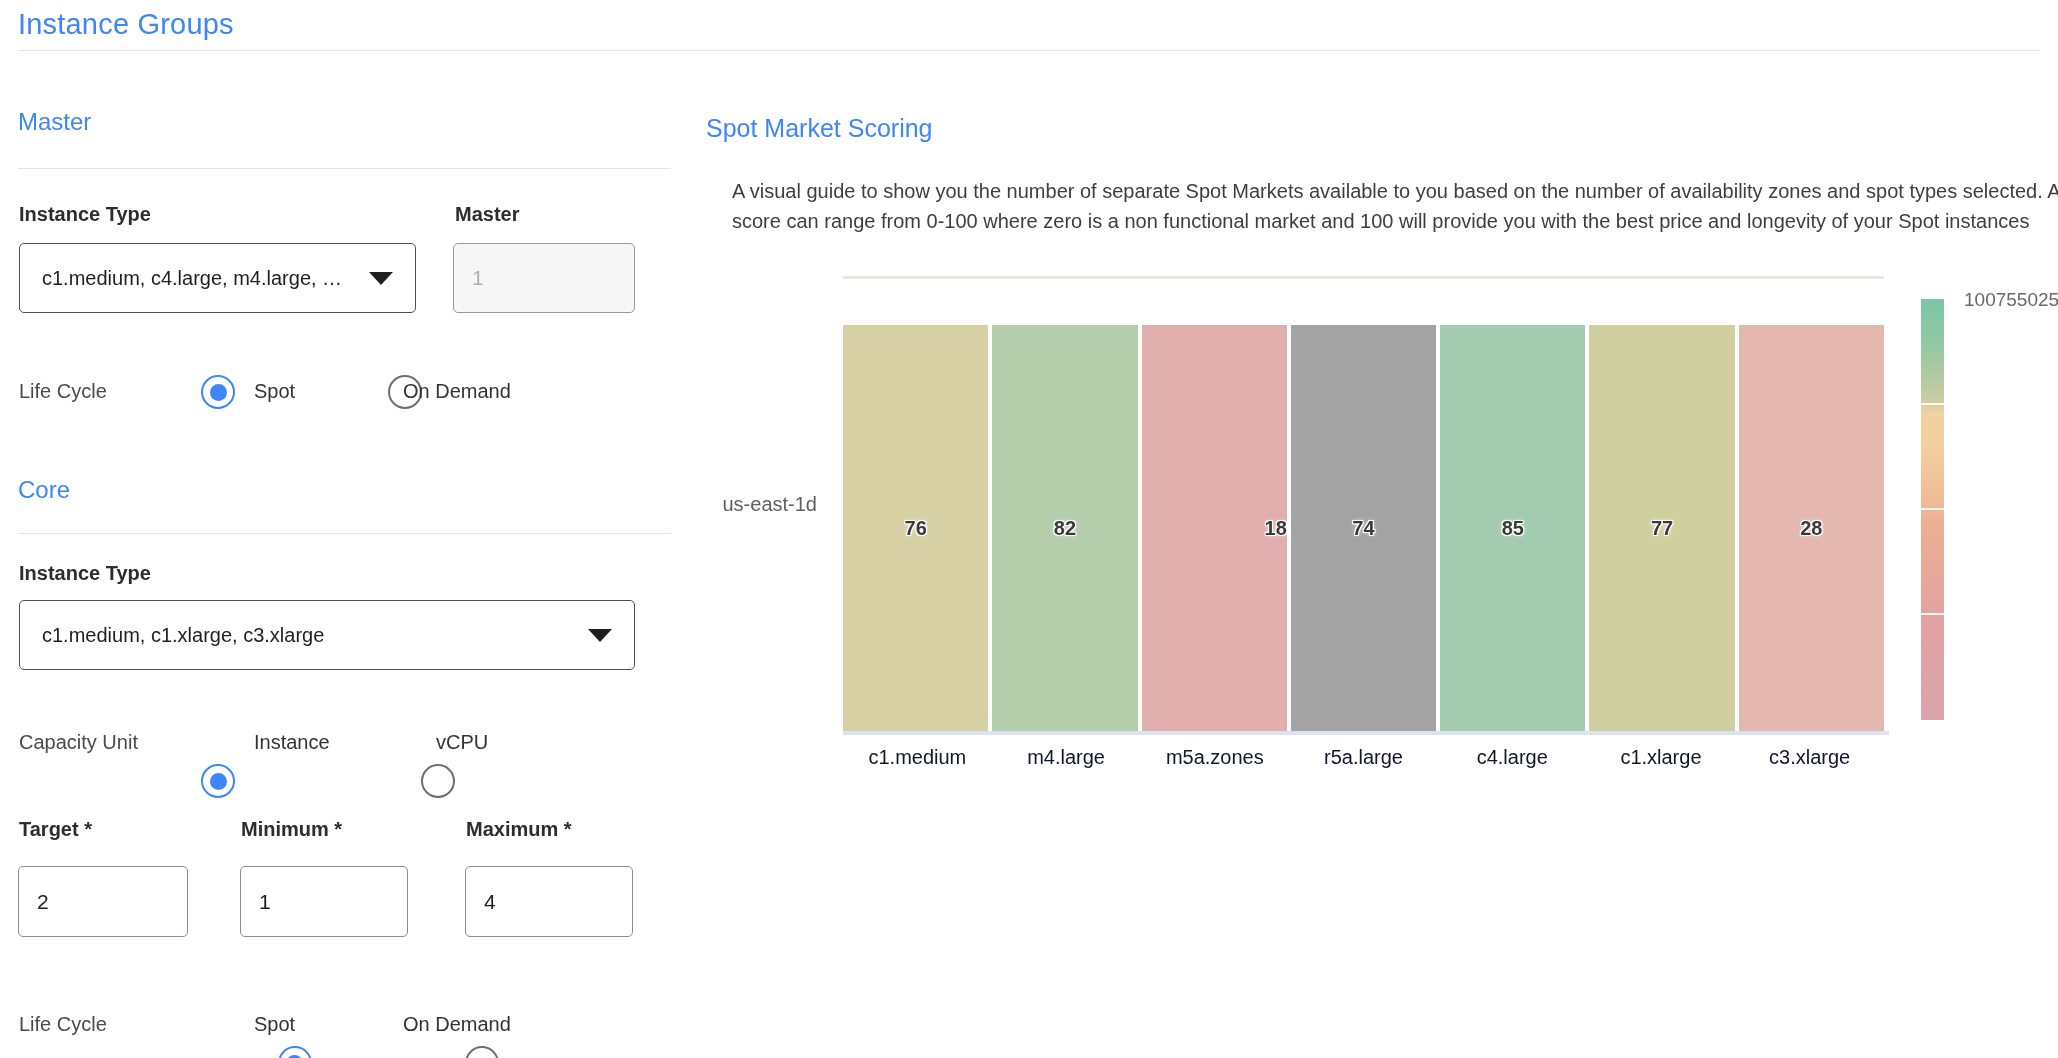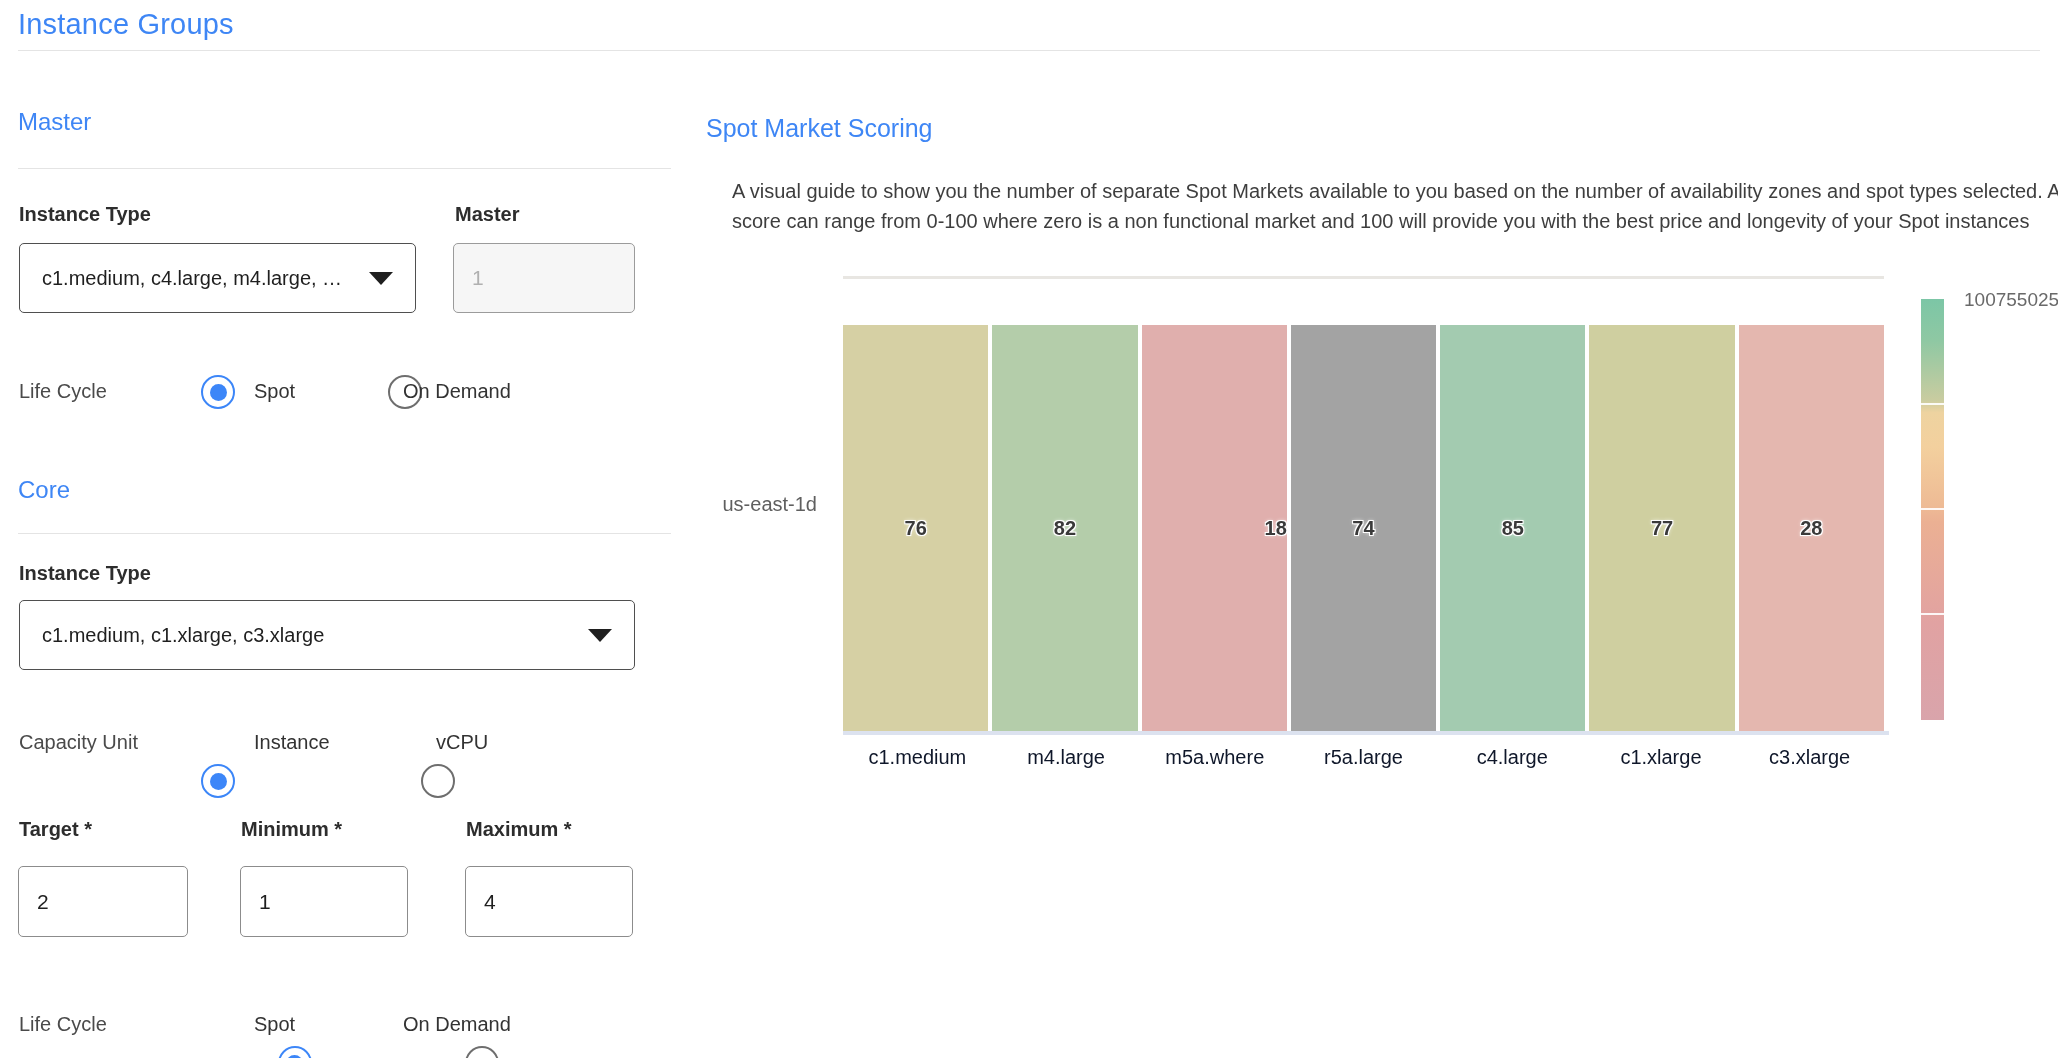--- a/index.html
+++ b/index.html
@@ -173,21 +173,21 @@
         </div>
         <div class="hm-cell" style="background: rgb(228, 183, 175);">
           <span>28</span>
         </div>
       </div>
     <div class="abs hm-bottomline" style="left:843px; top:731px; width:1046px; height:4px;"></div>
     <div class="abs hm-rowlabel" style="left:640px; top:493px; width:177px;">us-east-1d</div>
     <div class="abs hm-xlabels" style="left:843px; top:746px; width:1041px;">
         <div>c1.medium</div>
         <div>m4.large</div>
-        <div>m5a.where</div>
+        <div>m5a.zones</div>
         <div>r5a.large</div>
         <div>c4.large</div>
         <div>c1.xlarge</div>
         <div>c3.xlarge</div>
       </div>
 
     <div class="abs legend-bar" style="left:1921px; top:299px; width:23px; height:421px;">
       <span class="legend-sep" style="top:104px;"></span>
       <span class="legend-sep" style="top:209px;"></span>
       <span class="legend-sep" style="top:314px;"></span>

